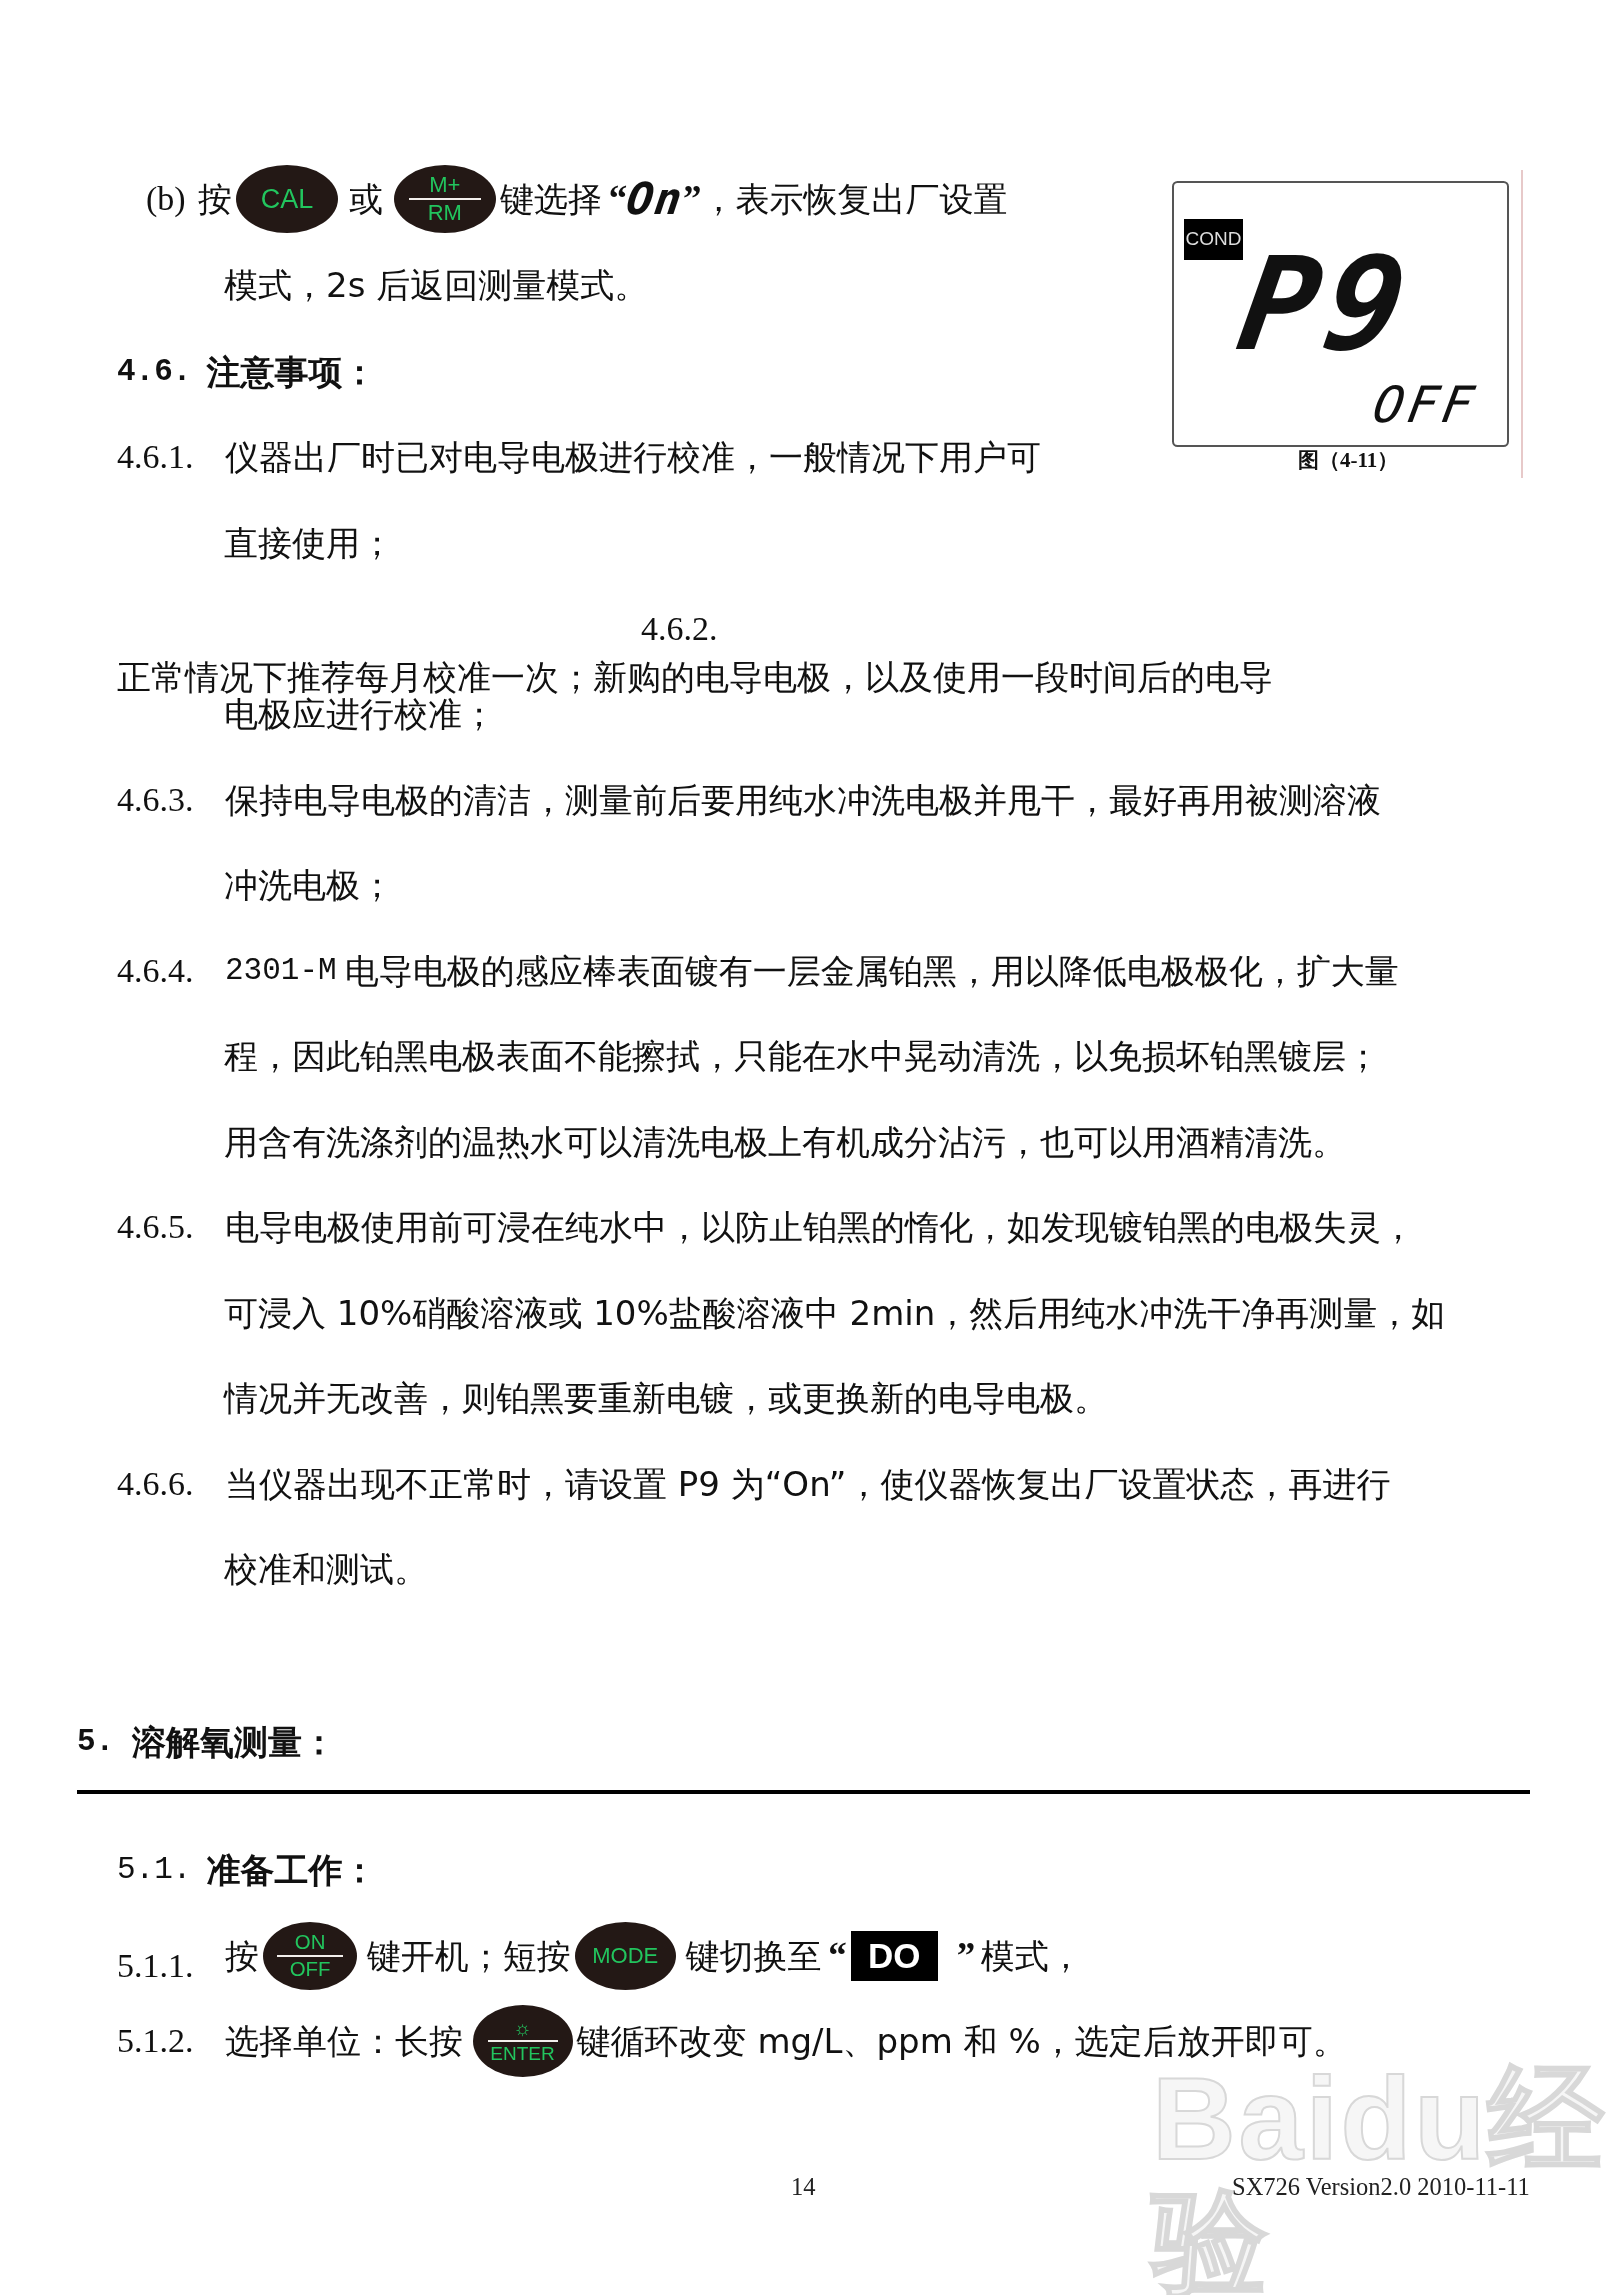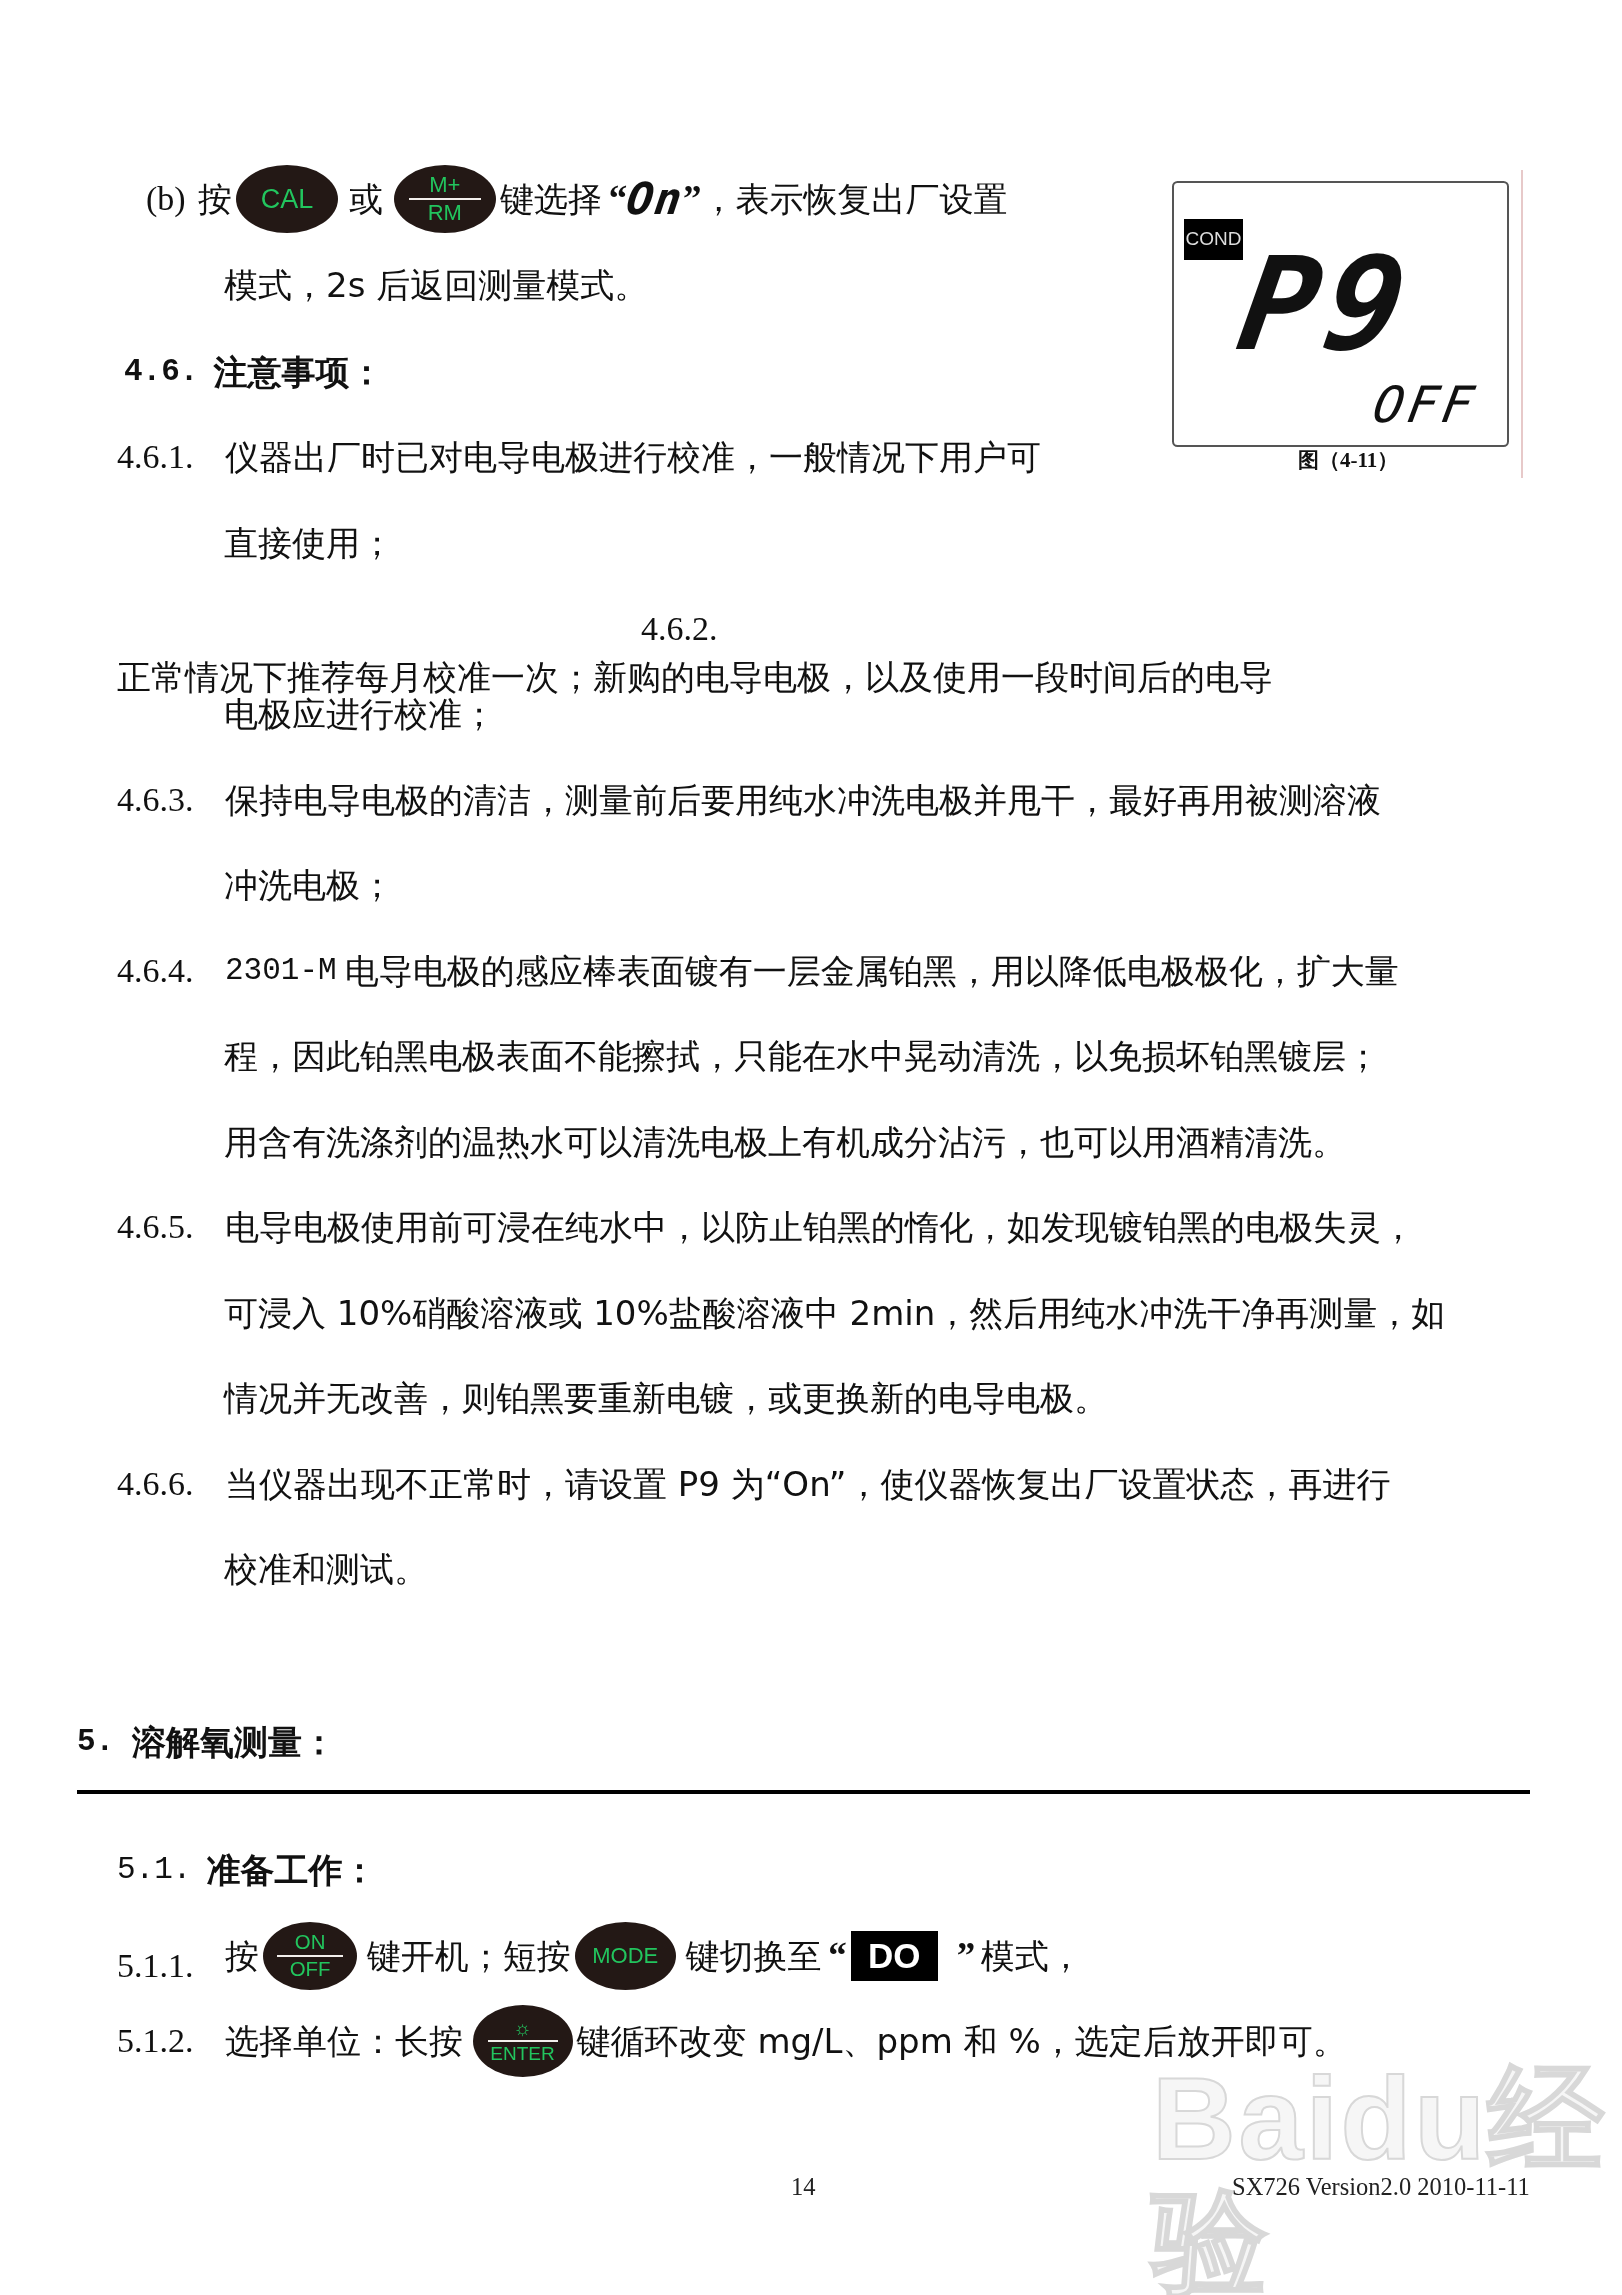--- a/index.html
+++ b/index.html
@@ -69,21 +69,21 @@
 </div>
 
 <div class="lcd">
   <span class="cond">COND</span>
   <span class="main">P9</span>
   <span class="sub">OFF</span>
 </div>
 <div class="caption">图（4-11）</div>
 <div class="pinkline"></div>
 
-<div class="line heading" style="left:124px; top:348px;justify-content:space-between;">
+<div class="line heading" style="left:117px; top:348px;justify-content:space-between;">
   <span class="mono" style="font-weight:bold; margin-right:15px;">4.6.</span>
   <span>注意事项：</span>
 </div>
 
 <div class="line" style="left:117px; top:433px;">
   <span class="num" style="width:108px; display:inline-block;">4.6.1.</span>
   <span>仪器出厂时已对电导电极进行校准，一般情况下用户可</span>
 </div>
 <div class="line" style="left:224px; top:519px;">
   <span>直接使用；</span>

